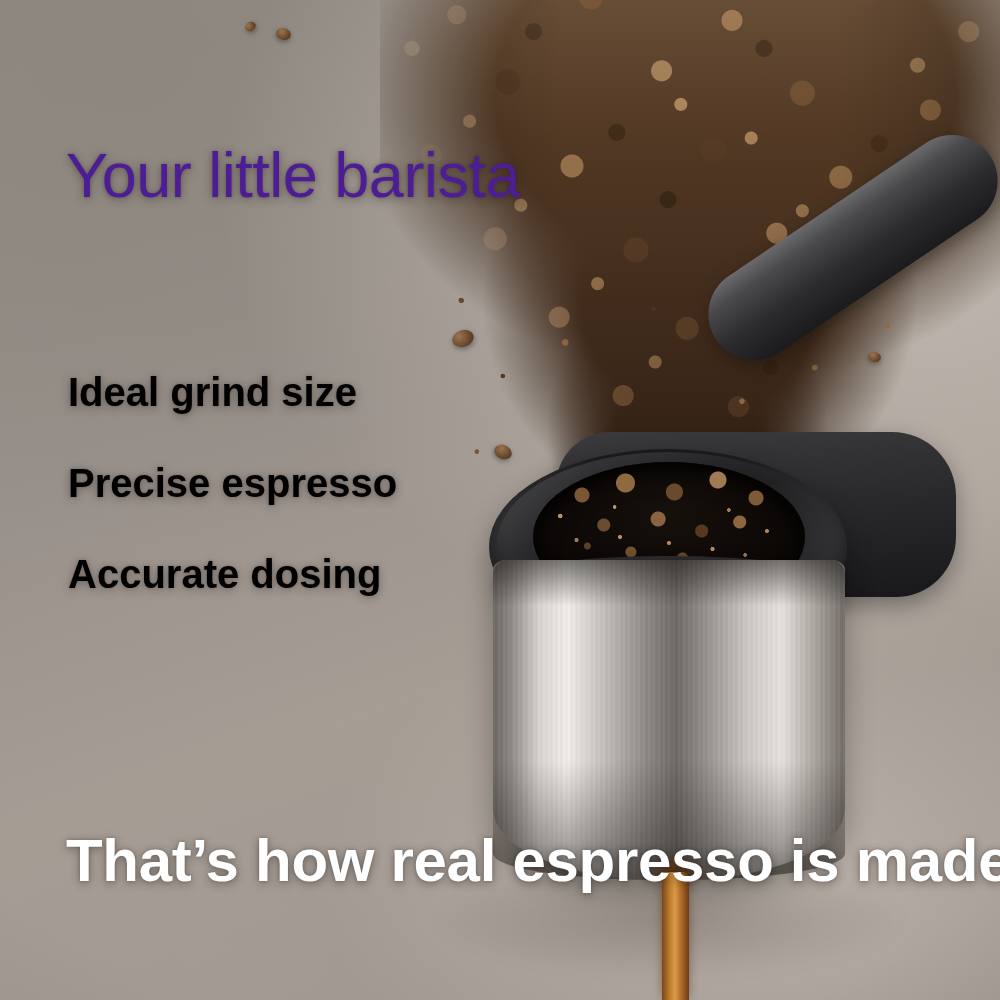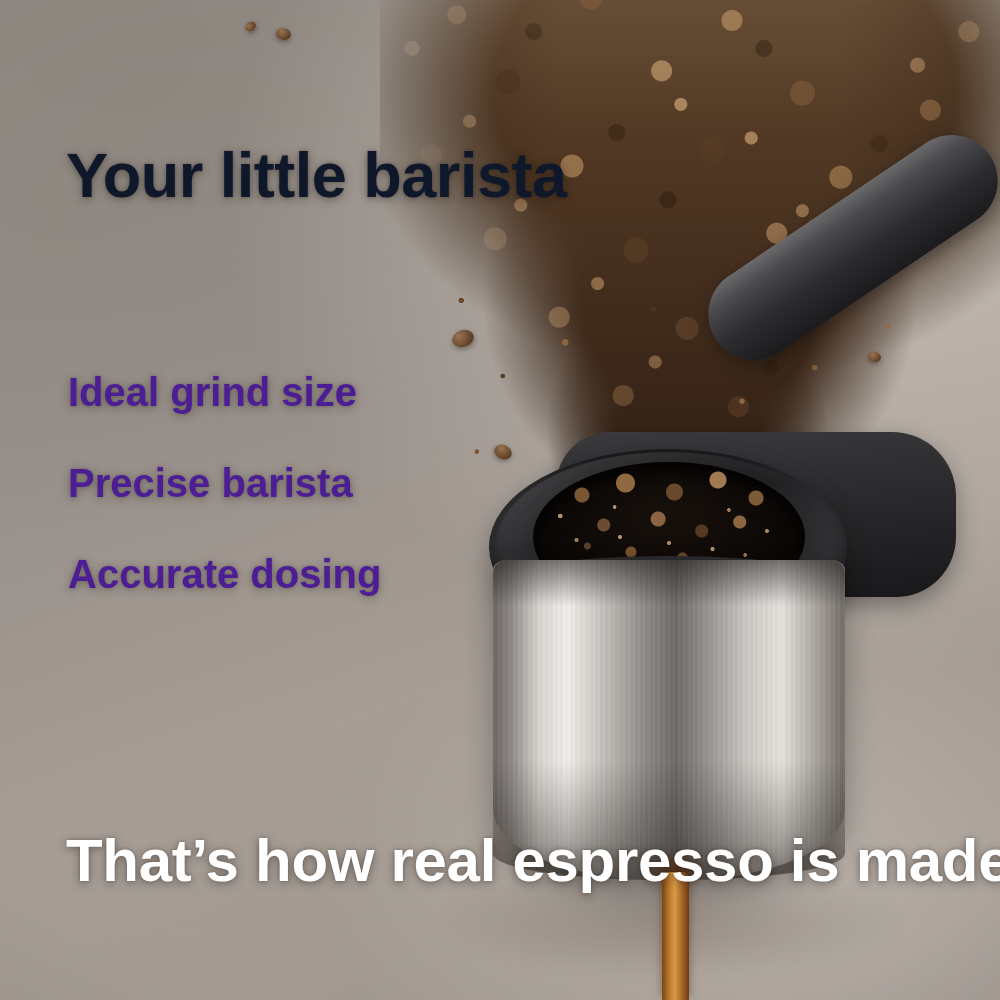--- a/index.html
+++ b/index.html
@@ -287,36 +287,36 @@
     border-radius: 50%;
     background: radial-gradient(ellipse at 50% 50%, rgba(60,50,42,.26) 0%, rgba(60,50,42,0) 70%);
     filter: blur(6px);
   }
 
   
   .headline {
     position: absolute;
     left: 66px; top: 139px;
     font-size: 63px;
-    font-weight: bold;
+    font-weight: normal;
     letter-spacing: -0.5px;
-    color: #0f172a;
+    color: #4c1d95;
     text-shadow: 0 2px 10px rgba(40,30,24,.45), 0 0 3px rgba(40,30,24,.30);
     white-space: nowrap;
   }
   .feature-list {
     position: absolute;
     left: 68px; top: 372px;
     margin: 0; padding: 0;
     list-style: none;
   }
   .feature-item {
     font-size: 40px;
     font-weight: bold;
-    color: #4c1d95;
+    color: #000000;
     line-height: 1;
     margin-bottom: 51px;
     text-shadow: 0 2px 10px rgba(45,35,28,.40), 0 0 3px rgba(45,35,28,.25);
     white-space: nowrap;
   }
   .feature-item:last-child { margin-bottom: 16px; }
   .tagline {
     position: absolute;
     left: 66px; top: 826px;
     font-size: 60px;
@@ -367,19 +367,19 @@
   <div class="floor-shadow"></div>
   <div class="stream-neck"></div>
   <div class="stream"></div>
 
   <div class="bg-vig"></div>
 
   <div class="headline">Your little barista</div>
 
   <ul class="feature-list">
     <li class="feature-item">Ideal grind size</li>
-    <li class="feature-item">Precise barista</li>
+    <li class="feature-item">Precise espresso</li>
     <li class="feature-item">Accurate dosing</li>
   </ul>
 
   <div class="tagline">That’s how real espresso is made</div>
 
 </div>
 
 </body></html>

